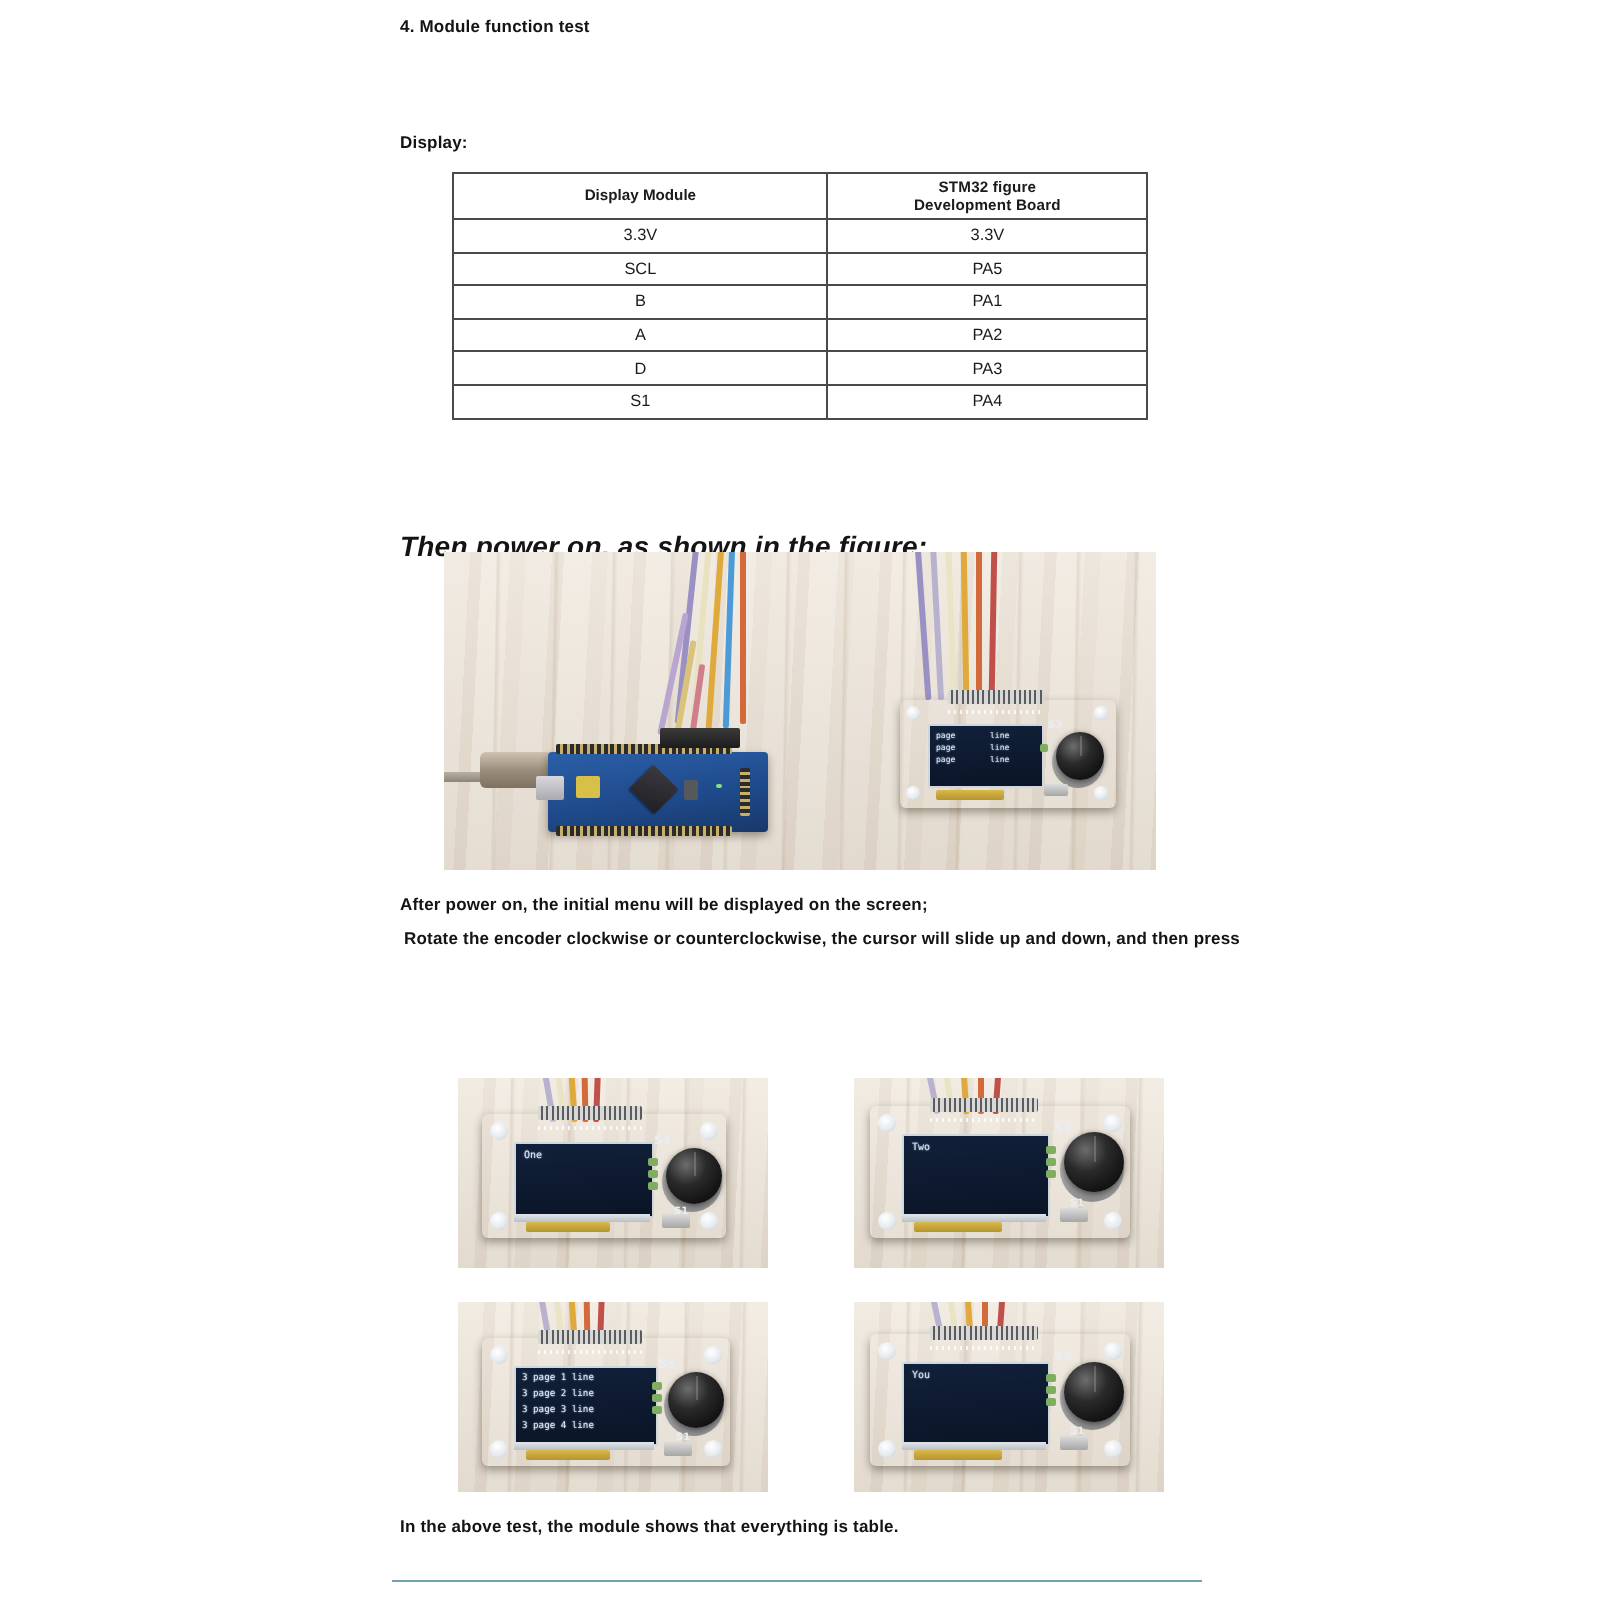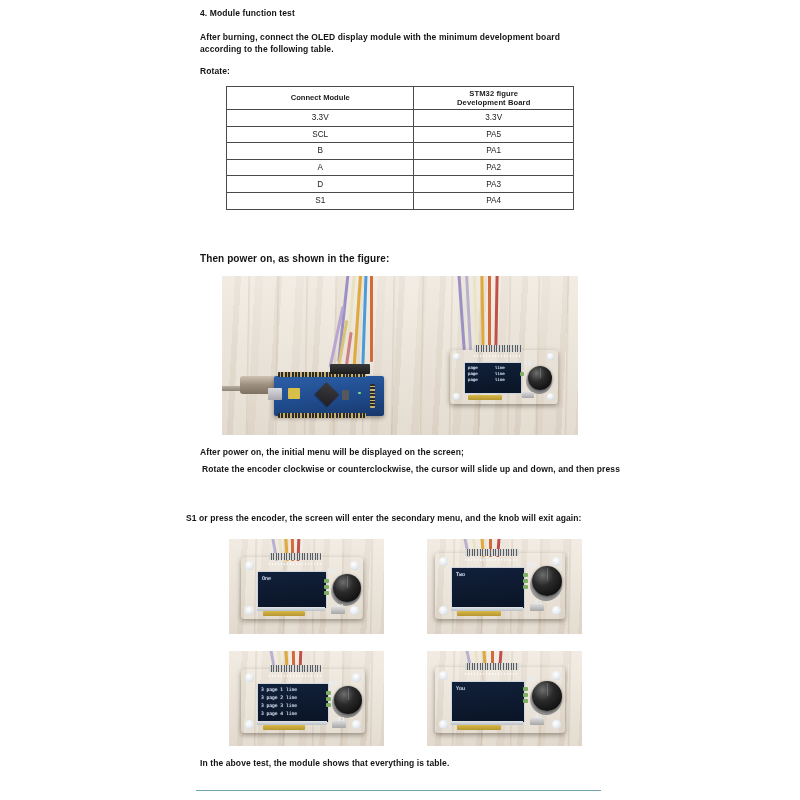--- a/index.html
+++ b/index.html
@@ -25,21 +25,21 @@
   
   .txt {
     position: absolute;
     font-weight: bold;
     color: #141414;
     letter-spacing: 0.1px;
   }
   #heading        { left: 200px; top: 8px;   font-size: 8.5px; }
   #intro          { left: 200px; top: 31px;  width: 390px; font-size: 8.5px; line-height: 1.42; }
   #connect-label  { left: 200px; top: 66px;  font-size: 8.5px; }
-  #then-power     { left: 200px; top: 253px; font-size: 10px; }
+  #then-power     { left: 200px; top: 265px; font-size: 14px; font-style: italic; }
   #after-power    { left: 200px; top: 447px; font-size: 8.5px; }
   #rotate-line-1  { left: 170px; top: 464px; font-size: 8.5px; padding-left: 32px; }
   #rotate-line-2  { left: 186px; top: 513px; font-size: 8.5px; }
   #closing        { left: 200px; top: 758px; font-size: 8.5px; }
 
   
   #pin-table {
     position: absolute;
     left: 226px;
     top: 86px;
@@ -239,31 +239,30 @@
     height: 1px;
     background: #6fa3ad;
   }
 </style>
 </head>
 <body>
 
 <div class="page">
 
   <div class="txt" id="heading">4. Module function test</div>
-  <div class="txt" id="intro">After burning, connect the OLED display module with the minimum development board according to the following table.</div>
-  <div class="txt" id="connect-label">Rotate:</div>
+  <div class="txt" id="connect-label">Display:</div>
 
   <table id="pin-table">
     <colgroup>
         <col class="c1">
         <col class="c2">
       </colgroup>
     <thead>
       <tr>
-        <th>Connect Module</th>
+        <th>Display Module</th>
         <th class="hdr2">
           <span>STM32 figure</span><br>
           <span>Development Board</span>
         </th>
       </tr>
     </thead>
     <tbody>
       <tr>
           <td>3.3V</td>
           <td>3.3V</td>
@@ -347,21 +346,20 @@
       <div class="om-label" style="left:74px; top:10px; font-size:5px;">S3</div>
       <div class="om-knob-base" style="left:76px; top:18px; width:26px; height:26px;"></div>
       <div class="om-knob" style="left:78px; top:16px; width:24px; height:24px;"></div>
       <div class="om-cap" style="left:70px; top:22px; width:4px; height:4px;"></div>
       <div class="om-btn" style="left:72px; top:42px; width:12px; height:6px;"></div>
     </div>
   </div>
 
   <div class="txt" id="after-power">After power on, the initial menu will be displayed on the screen;</div>
   <div class="txt" id="rotate-line-1">Rotate the encoder clockwise or counterclockwise, the cursor will slide up and down, and then press</div>
-  <div class="txt" id="rotate-line-2">S1 or press the encoder, the screen will enter the secondary menu, and the knob will exit again:</div>
 
   <div class="photo" id="grid-photo-1">
     <div class="wood"></div>
     <div class="wire" style="left:44px; top:-4px; width:3px; height:26px; background:#b9b2cf; transform:rotate(-10deg);"></div>
     <div class="wire" style="left:50px; top:-4px; width:3px; height:26px; background:#eae4c6; transform:rotate(-7deg);"></div>
     <div class="wire" style="left:56px; top:-4px; width:3px; height:26px; background:#e0a93c; transform:rotate(-4deg);"></div>
     <div class="wire" style="left:62px; top:-4px; width:3px; height:26px; background:#d26a3c; transform:rotate(-1deg);"></div>
     <div class="wire" style="left:68px; top:-4px; width:3px; height:26px; background:#c0514a; transform:rotate(2deg);"></div>
     <div class="oledmod" style="left:12px; top:18px; width:122px; height:62px;">
       <div class="om-hole" style="left:4px;   top:4px;  width:9px; height:9px;"></div>

